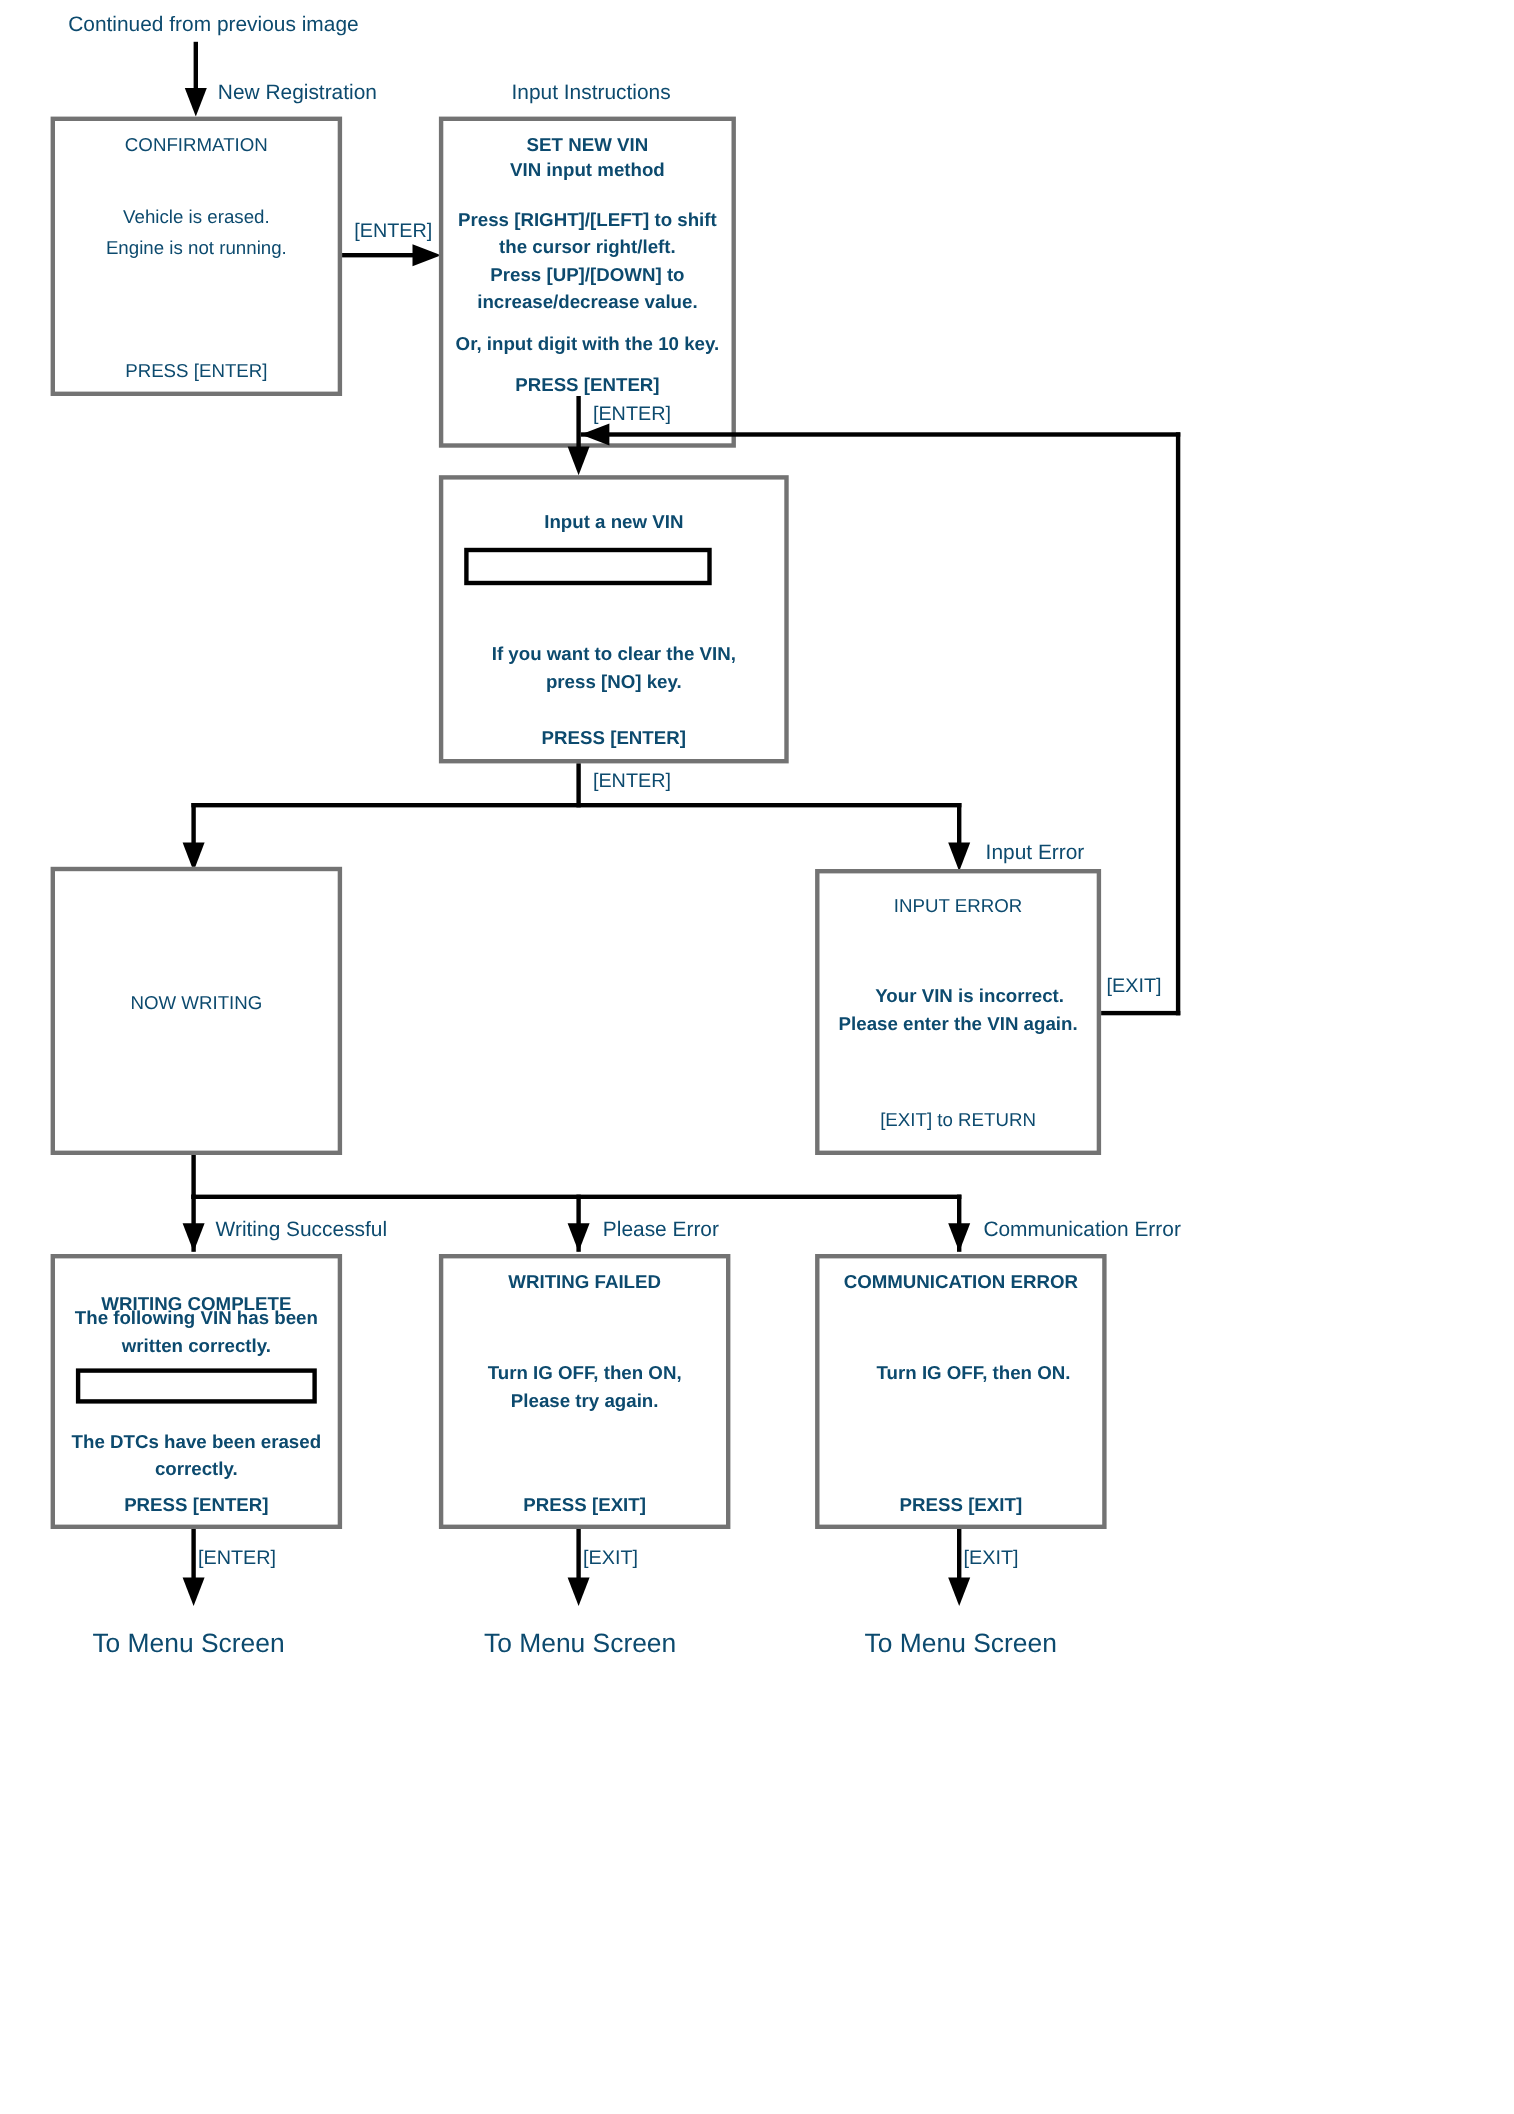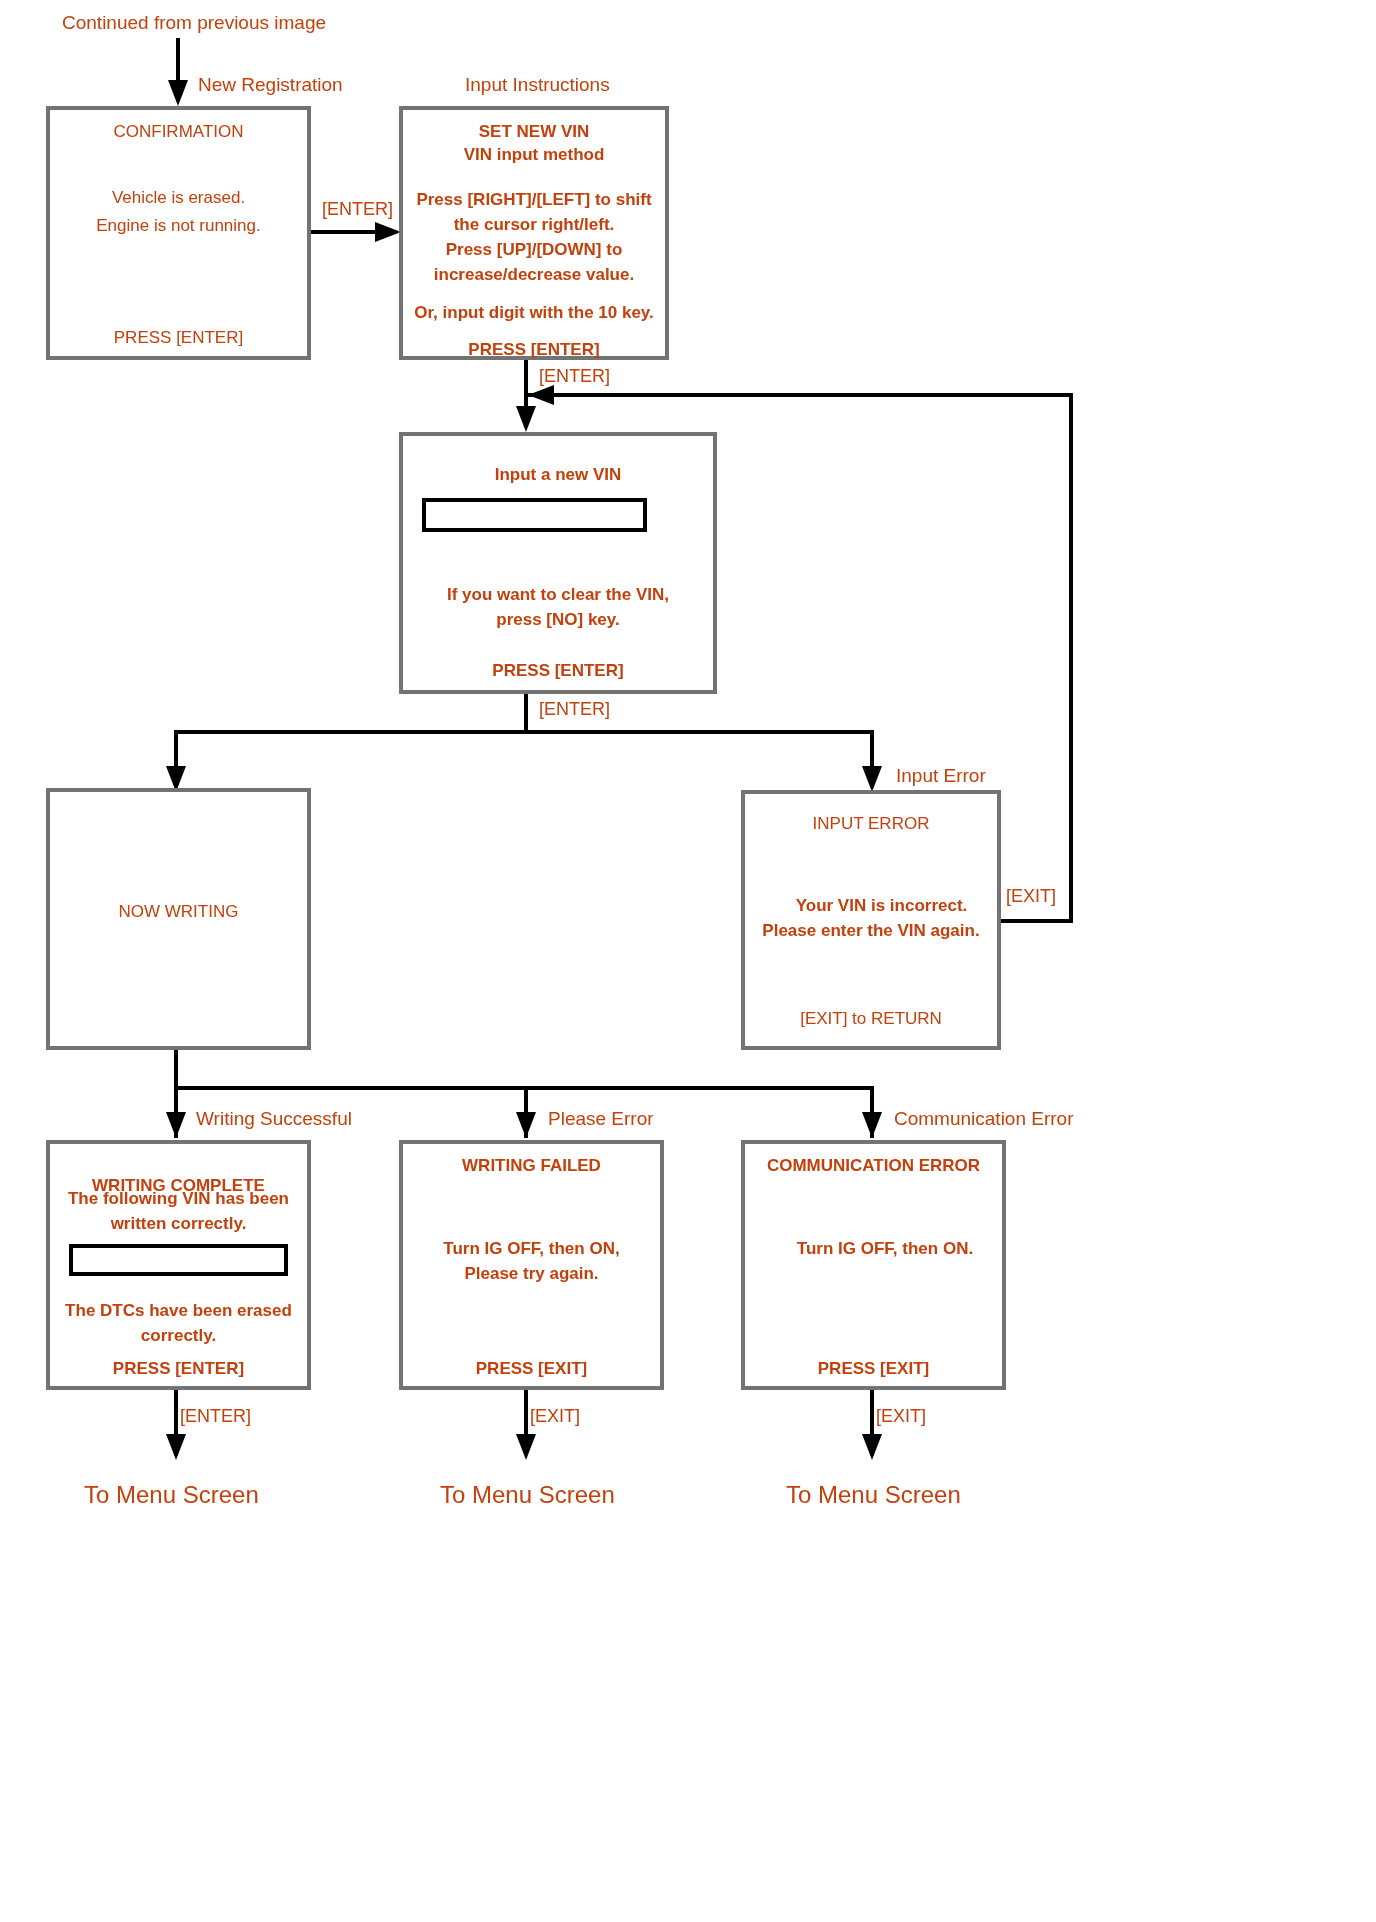--- a/index.html
+++ b/index.html
@@ -7,21 +7,21 @@
     margin: 0;
     padding: 0;
     background: #ffffff;
   }
   #page {
     position: relative;
     width: 1376px;
     height: 1922px;
     background: #ffffff;
     font-family: "Liberation Sans", sans-serif;
-    color: #c2410c;
+    color: #0c4a6e;
     overflow: hidden;
   }
   
   .screen-box {
     position: absolute;
     box-sizing: border-box;
     border: 4px solid #737373;
     background: #fff;
     text-align: center;
   }
@@ -110,21 +110,21 @@
     <div class="box-title" style="top:12px;">CONFIRMATION</div>
     <div class="box-line" style="top:78px;">Vehicle is erased.</div>
     <div class="box-line" style="top:106px;">Engine is not running.</div>
     <div class="box-line" style="top:218px;">PRESS [ENTER]</div>
   </div>
 
   <div class="ln-h" style="left:311px; top:230px; width:70px;"></div>
   <div class="arrow-right" style="left:375px; top:222px;"></div>
   <div class="edge-label" style="left:322px; top:199px;">[ENTER]</div>
 
-  <div class="screen-box" style="left:399px; top:106px; width:270px; height:254px;">
+  <div class="screen-box" style="left:399px; top:106px; width:270px; height:301px;">
     <div class="box-title bold" style="top:12px;">SET NEW VIN</div>
     <div class="box-line bold" style="top:35px;">VIN input method</div>
     <div class="box-line bold" style="top:80px;">Press [RIGHT]/[LEFT] to shift</div>
     <div class="box-line bold" style="top:105px;">the cursor right/left.</div>
     <div class="box-line bold" style="top:130px;">Press [UP]/[DOWN] to</div>
     <div class="box-line bold" style="top:155px;">increase/decrease value.</div>
     <div class="box-line bold" style="top:193px;">Or, input digit with the 10 key.</div>
     <div class="box-line bold" style="top:230px;">PRESS [ENTER]</div>
   </div>
 

